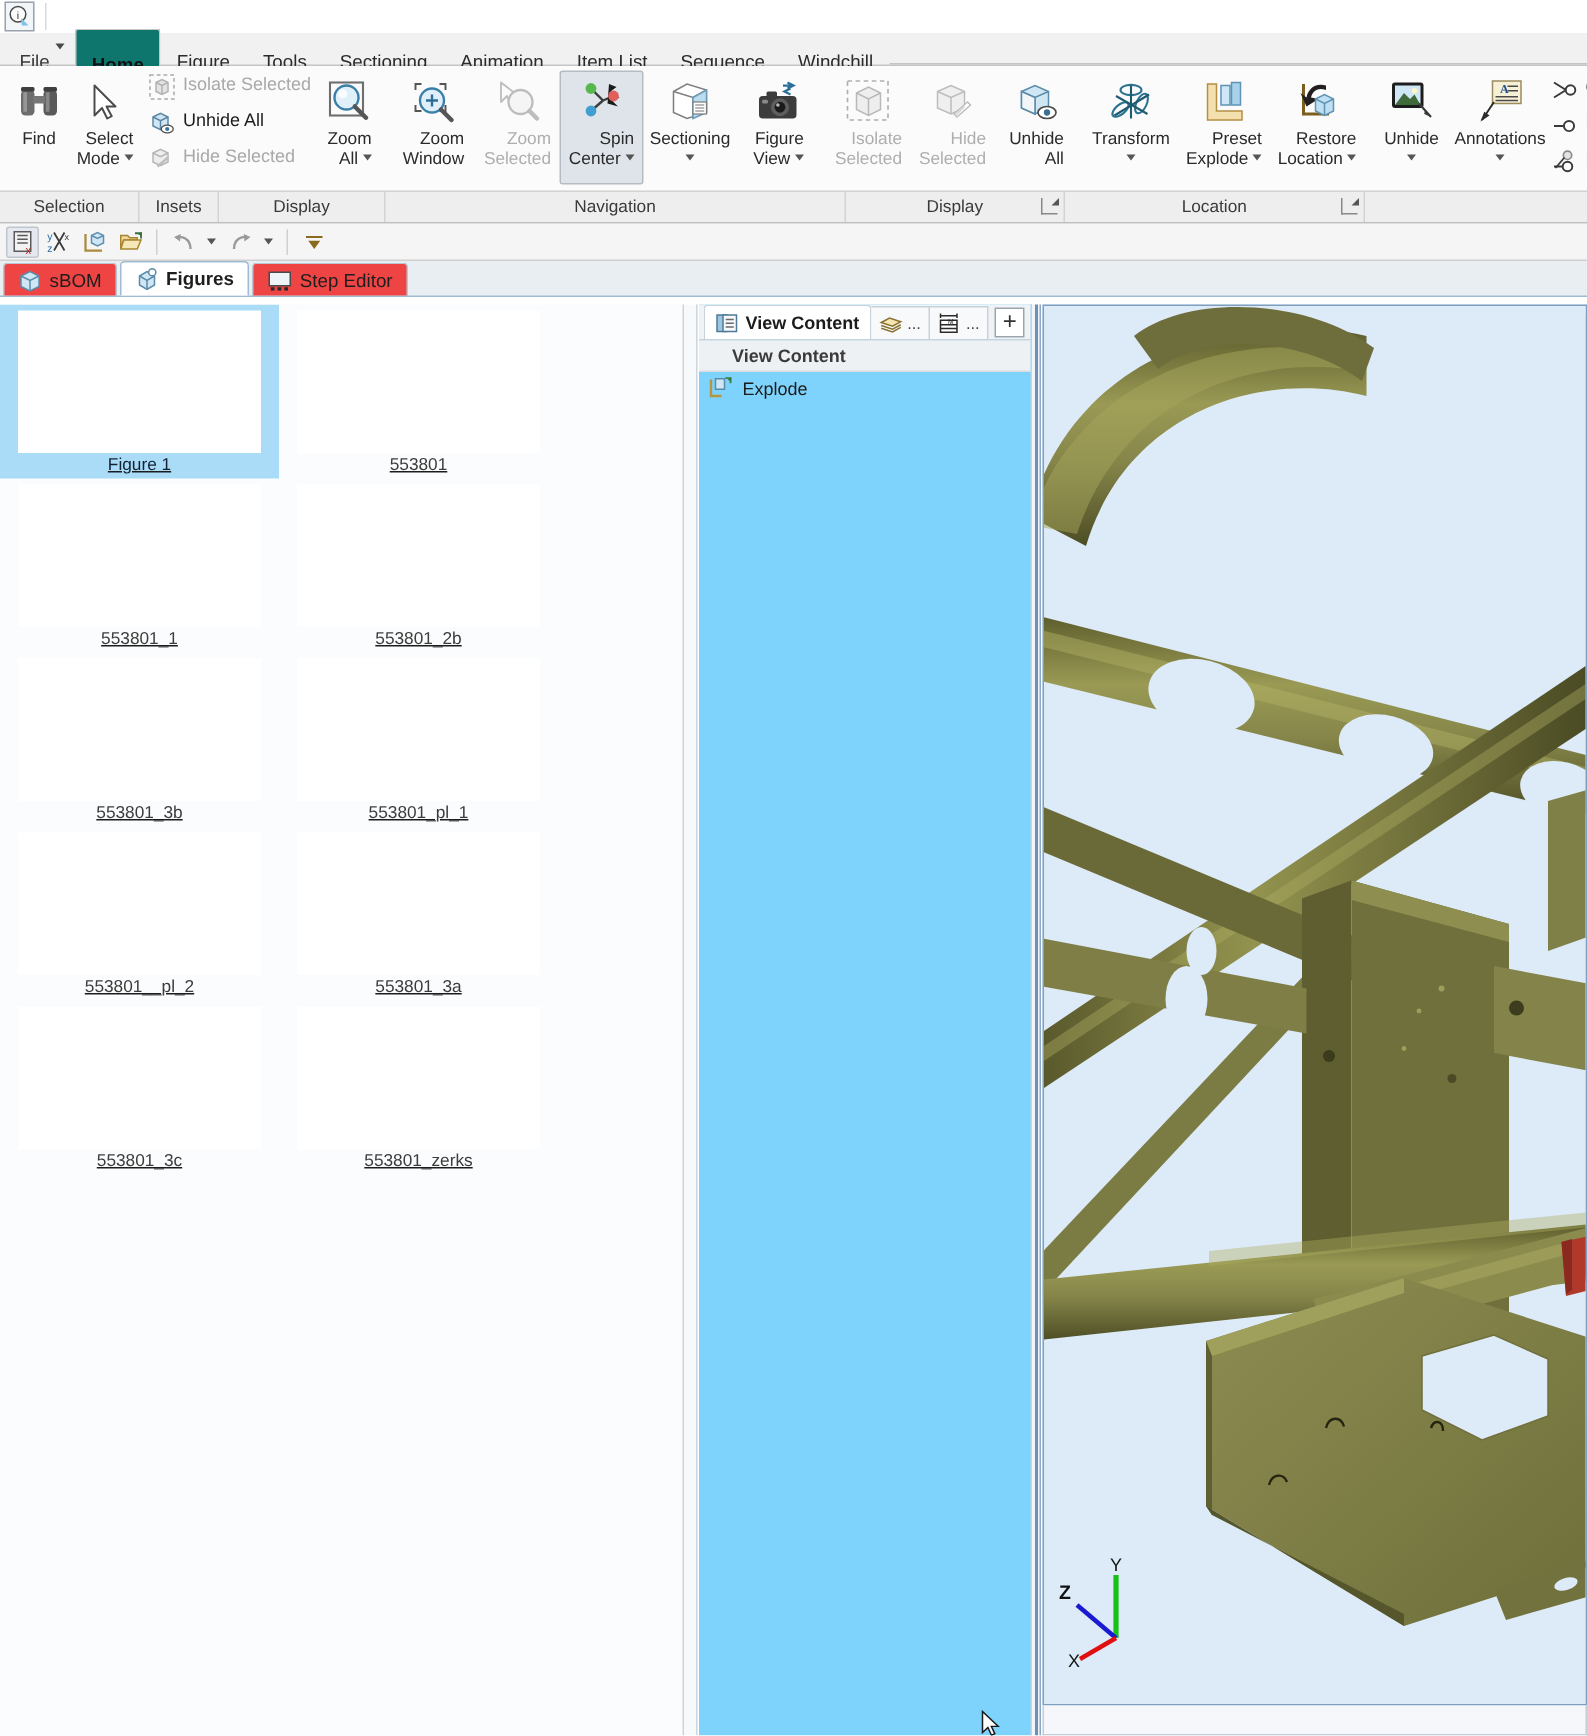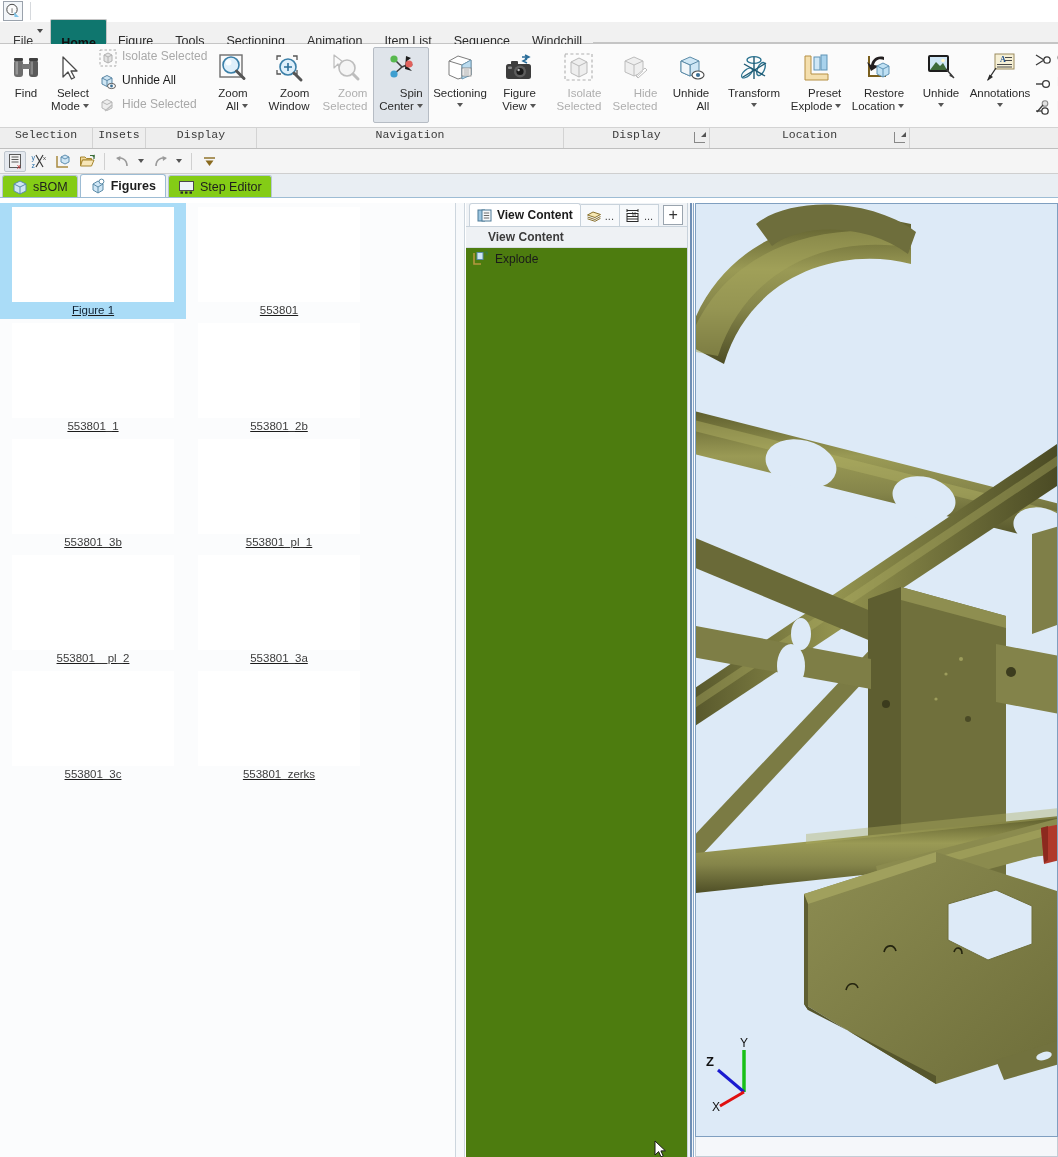--- a/index.html
+++ b/index.html
@@ -94,22 +94,22 @@
   .ico16 { width: 18px; height: 18px; position: relative; flex: none; }
 
   
   .rfooter {
     position: absolute; left: 0; right: 0; bottom: 0; height: 21px;
     display: flex; align-items: stretch;
     background: #eeeeee; border-top: 1px solid #d3d3d3;
     font-size: 11.5px; color: #3a3a3a;
   }
   .rfcell {
-    display: flex; align-items: flex-start; justify-content: center;
-    border-right: 1px solid #d3d3d3; position: relative; font-family: Liberation Mono, monospace;
+    display: flex; align-items: center; justify-content: center;
+    border-right: 1px solid #d3d3d3; position: relative;
   }
   .dlg-launch {
     position: absolute; right: 4px; top: 4px; width: 11px; height: 11px;
     border: 1px solid #888; border-top: none; border-right: none;
   }
   .dlg-launch::after {
     content: ""; position: absolute; right: -1px; top: 0px;
     width: 0; height: 0;
     border-left: 5px solid transparent; border-bottom: 5px solid #555;
   }
@@ -128,21 +128,21 @@
 
   
   .doctabs {
     height: 24px; background: #e9eef3;
     display: flex; align-items: flex-end; padding-left: 2px;
     border-bottom: 1px solid #9dbcd4;
   }
   .dtab {
     display: flex; align-items: center; gap: 5px;
     height: 22px; padding: 0 9px; font-size: 12.5px; color: #1e1e1e;
-    background: #84cc16; border: 1px solid #b7c6d3; border-bottom: none;
+    background: #ef4444; border: 1px solid #b7c6d3; border-bottom: none;
     border-radius: 3px 3px 0 0; margin-right: 2px; cursor: default;
   }
   .dtab.active { background: #ffffff; font-weight: bold; height: 23px; border-color: #9dbcd4; }
 
   
   .main { position: absolute; left:0; right:0; top: 203px; bottom: 0; background: #ffffff; }
 
   
   .figpanel {
     position: absolute; left: 0; top: 0; width: 455px; bottom: 0;
@@ -163,21 +163,21 @@
   .figcell.selected .figcaption { color: #123; }
 
   .vsplit {
     position: absolute; left: 455px; top: 0; width: 10px; bottom: 0;
     background: #f7f9fb; border-left: 1px solid #cdd6de; border-right: 1px solid #cdd6de;
   }
 
   
   .vcpanel {
     position: absolute; left: 466px; top: 0; width: 222px; bottom: 0;
-    background: #4d7c0f; border-right: 1px solid #c8d2db;
+    background: #7dd3fc; border-right: 1px solid #c8d2db;
   }
   .vc-tabrow {
     height: 24px; display: flex; align-items: flex-end;
     background: #f0f3f6; border-bottom: 1px solid #c8d2db; padding-left: 3px;
   }
   .vc-tab {
     display: flex; align-items: center; gap: 5px; height: 23px; padding: 0 7px;
     background: #ffffff; border: 1px solid #c8d2db; border-bottom: none;
     border-radius: 3px 3px 0 0; font-size: 12px; font-weight: bold; color: #1b1b1b;
     cursor: default;

